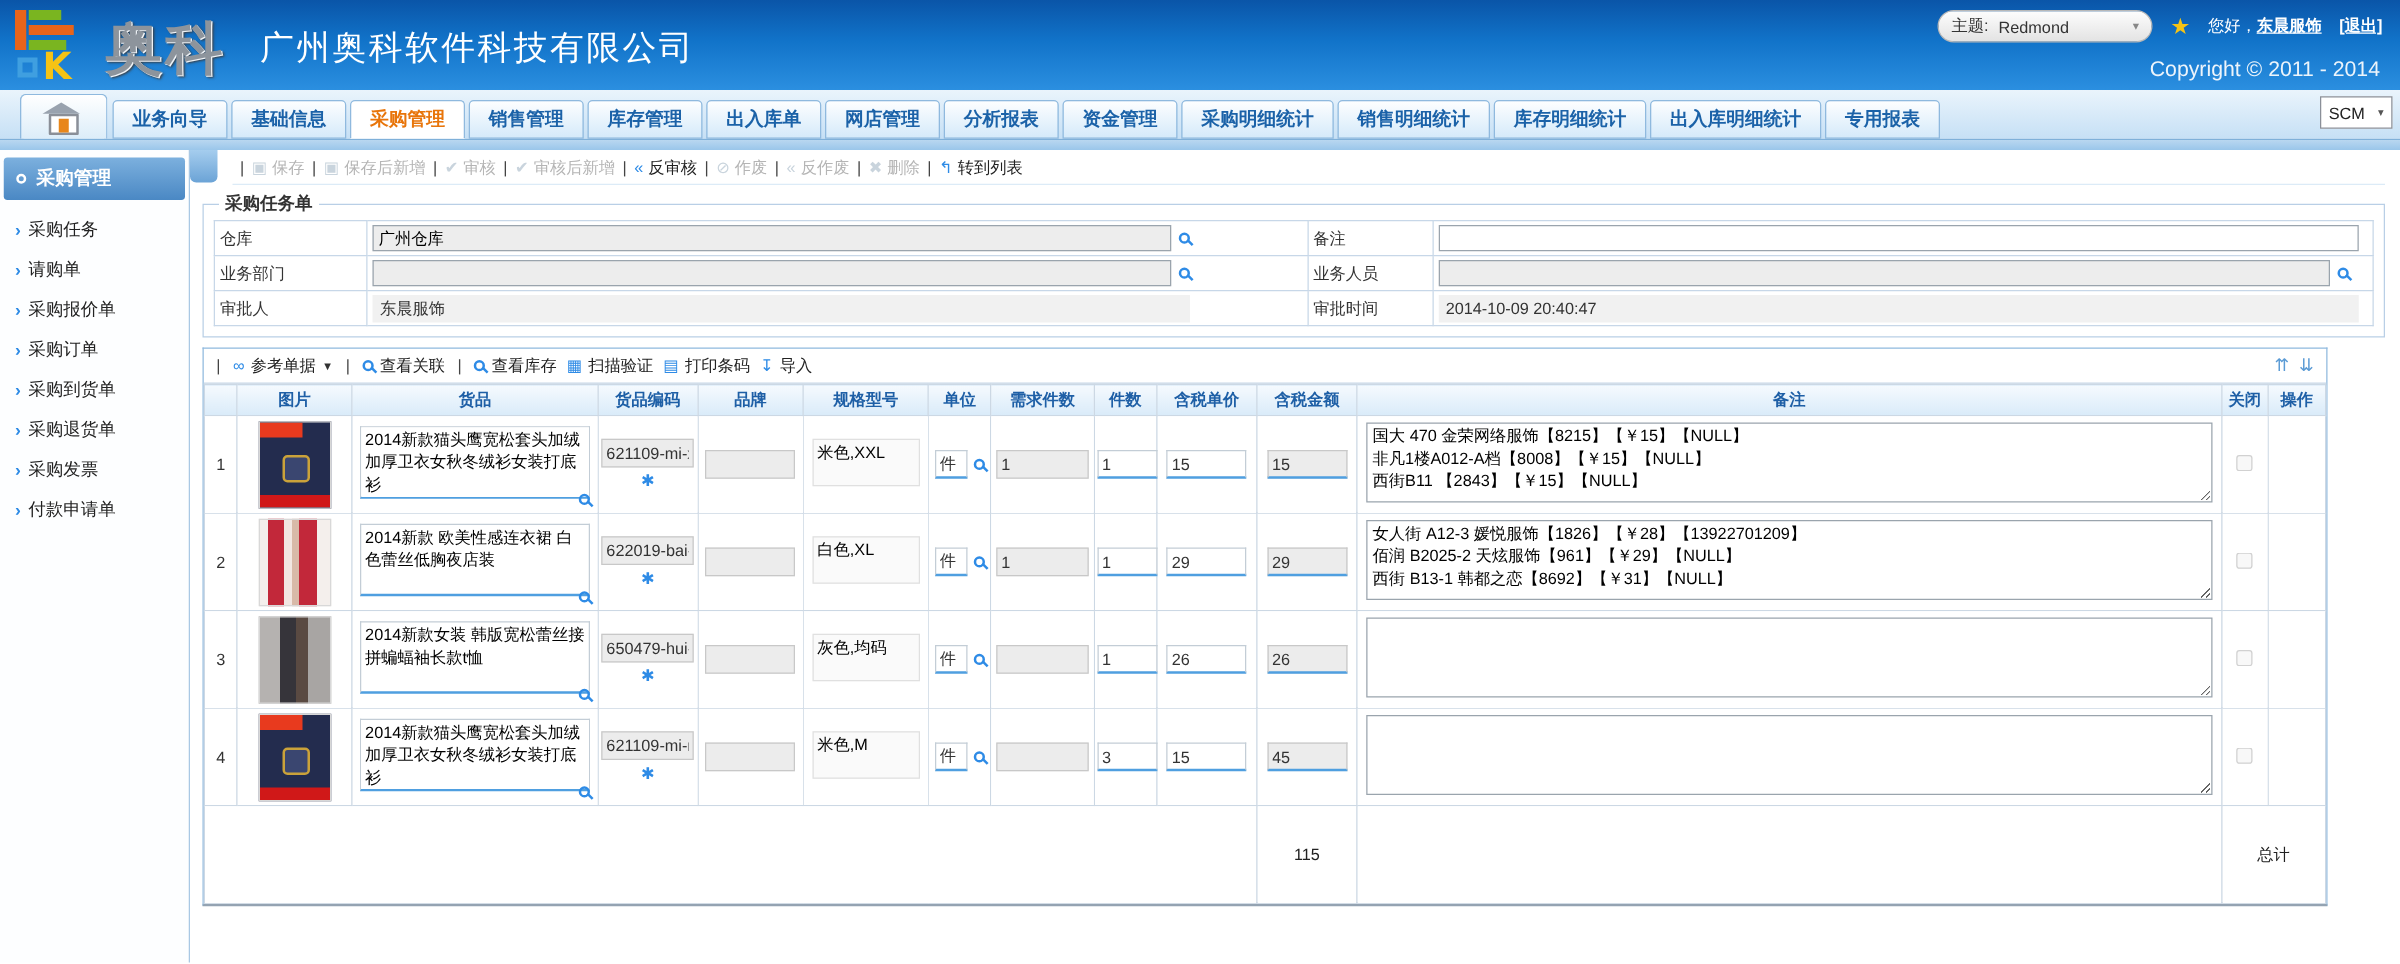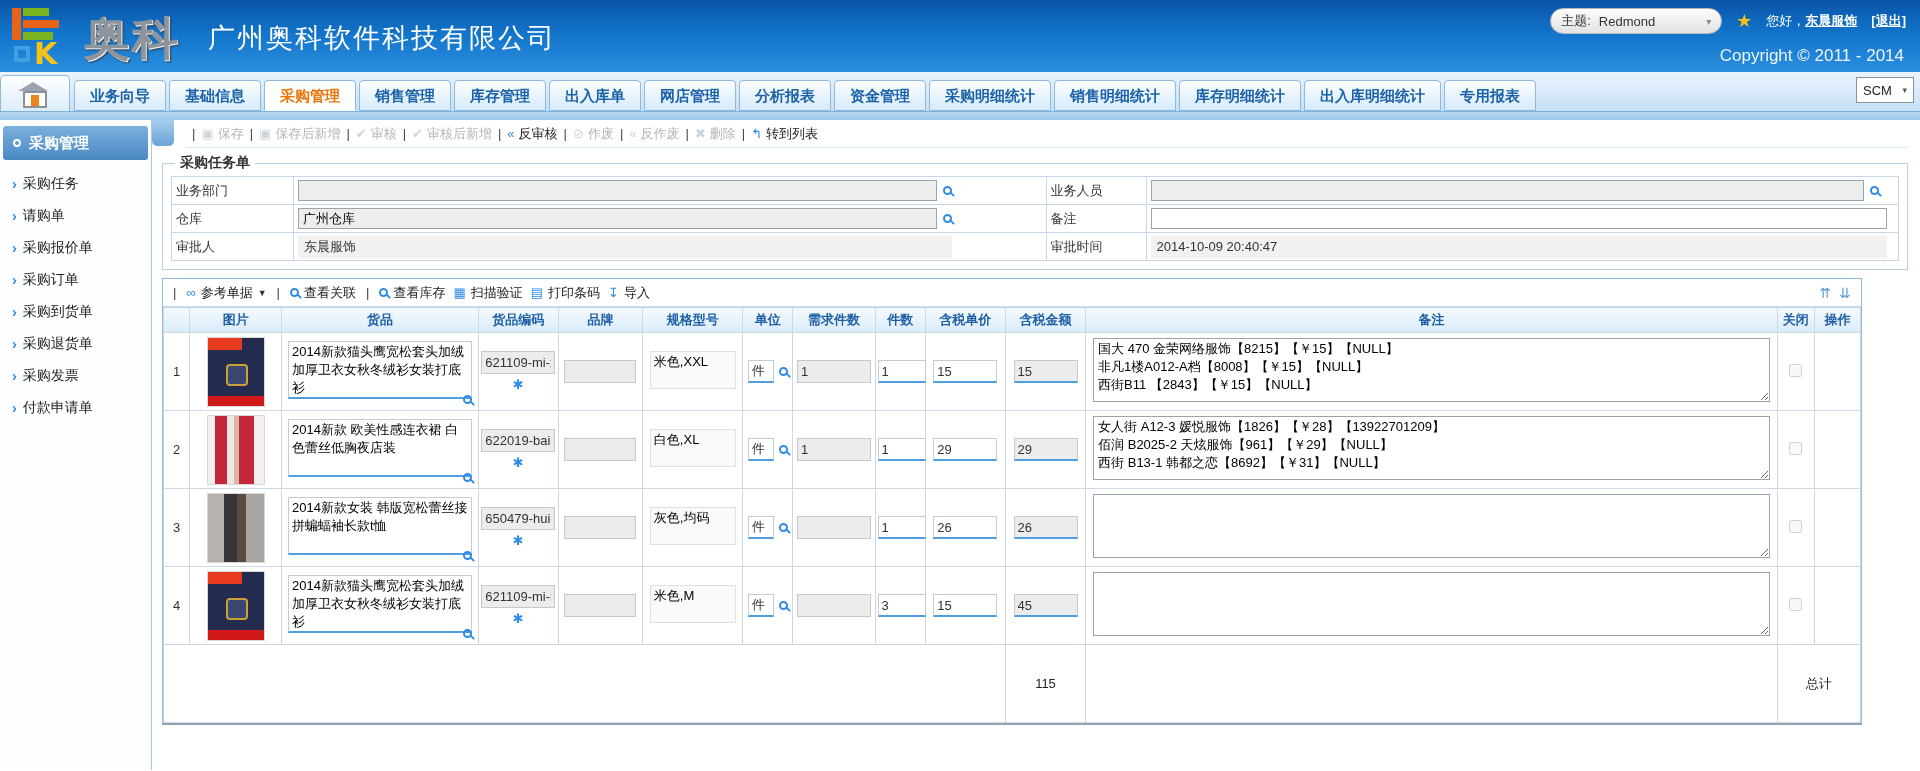--- a/index.html
+++ b/index.html
@@ -25,21 +25,21 @@
     background:linear-gradient(#fdfdfd,#e3e3e3); border:1px solid #b8b8b8; border-radius:13px;
     font-size:13px; color:#333; }
   .theme-pill .sel-arrow { margin-left:auto; color:#888; font-size:10px; }
   .star { color:#f5c315; font-size:18px; }
   .greet { color:#fff; font-size:13px; }
   .greet a, .logout { color:#fff; font-size:13px; font-weight:bold; text-decoration:underline; }
   .copyright { position:absolute; right:16px; top:46px; font-size:17px; color:#ecf4fb; }
 
   
   .tabstrip { position:relative; height:40px; background:linear-gradient(#eaf4fc,#c6e0f5);
-    display:flex; align-items:flex-end; padding-left:0; border-bottom:1px solid #7fb0d9; }
+    display:flex; align-items:flex-end; padding-left:16px; border-bottom:1px solid #7fb0d9; }
   .home-tab { width:70px; height:36px; margin-right:4px; background:linear-gradient(#ffffff,#dcedf9);
     border:1px solid #8fb9de; border-bottom:none; border-radius:5px 5px 0 0;
     display:flex; justify-content:center; align-items:flex-end; padding-bottom:3px; }
   .house { position:relative; width:24px; height:17px; background:#fff; border:2px solid #8a8f98; border-radius:1px; }
   .house::before { content:""; position:absolute; top:-11px; left:-7px;
     border-left:15px solid transparent; border-right:15px solid transparent; border-bottom:9px solid #99a2ae; }
   .house::after { content:""; position:absolute; bottom:0; left:6px; width:8px; height:11px; background:#e8861a; }
   .tab { height:31px; line-height:29px; padding:0 15px; margin-right:3px;
     background:linear-gradient(#fdfeff,#d5eafa); border:1px solid #8fb9de; border-radius:4px 4px 0 0;
     font-size:15px; font-weight:bold; color:#1b62a8; cursor:pointer; white-space:nowrap; }
@@ -275,45 +275,45 @@
         <span class="tb-ico">↰</span>
         <span>转到列表</span>
         </span>
     </div>
 
     <fieldset class="taskform">
       <legend>采购任务单</legend>
       <table class="formtab">
         <tbody>
         <tr>
+          <td class="flabel">仓库</td>
+          <td>
+                <div class="fv-wrap">
+            <input class="lookup" value="广州仓库" style="">
+            <span class="mag"></span>
+                </div>
+              </td>
+          <td class="flabel2">备注</td>
+          <td><input class="plain" value="" style=""></td>
+        </tr>
+        <tr>
           <td class="flabel">业务部门</td>
           <td>
                 <div class="fv-wrap">
             <input class="lookup" value="" style="">
             <span class="mag"></span>
                 </div>
               </td>
           <td class="flabel2">业务人员</td>
           <td>
                 <div class="fv-wrap">
             <input class="lookup wide" value="" style="">
             <span class="mag"></span>
                 </div>
               </td>
-        </tr>
-        <tr>
-          <td class="flabel">仓库</td>
-          <td>
-                <div class="fv-wrap">
-            <input class="lookup" value="广州仓库" style="">
-            <span class="mag"></span>
-                </div>
-              </td>
-          <td class="flabel2">备注</td>
-          <td><input class="plain" value="" style=""></td>
         </tr>
         <tr>
           <td class="flabel">审批人</td>
           <td>
                 <div class="ro">东晨服饰</div>
               </td>
           <td class="flabel2">审批时间</td>
           <td>
                 <div class="ro wide">2014-10-09 20:40:47</div>
               </td>

